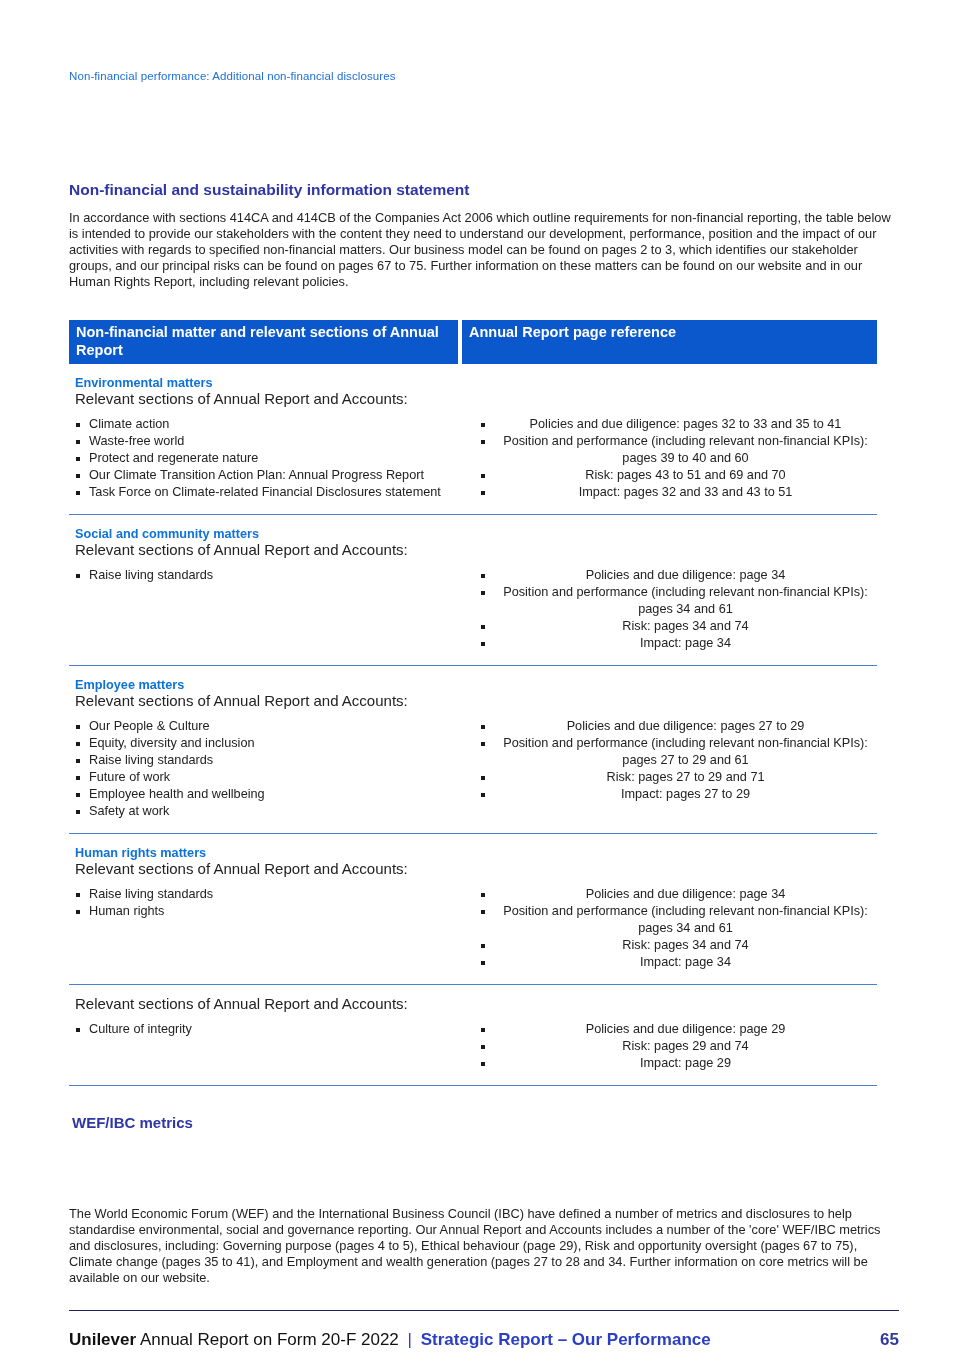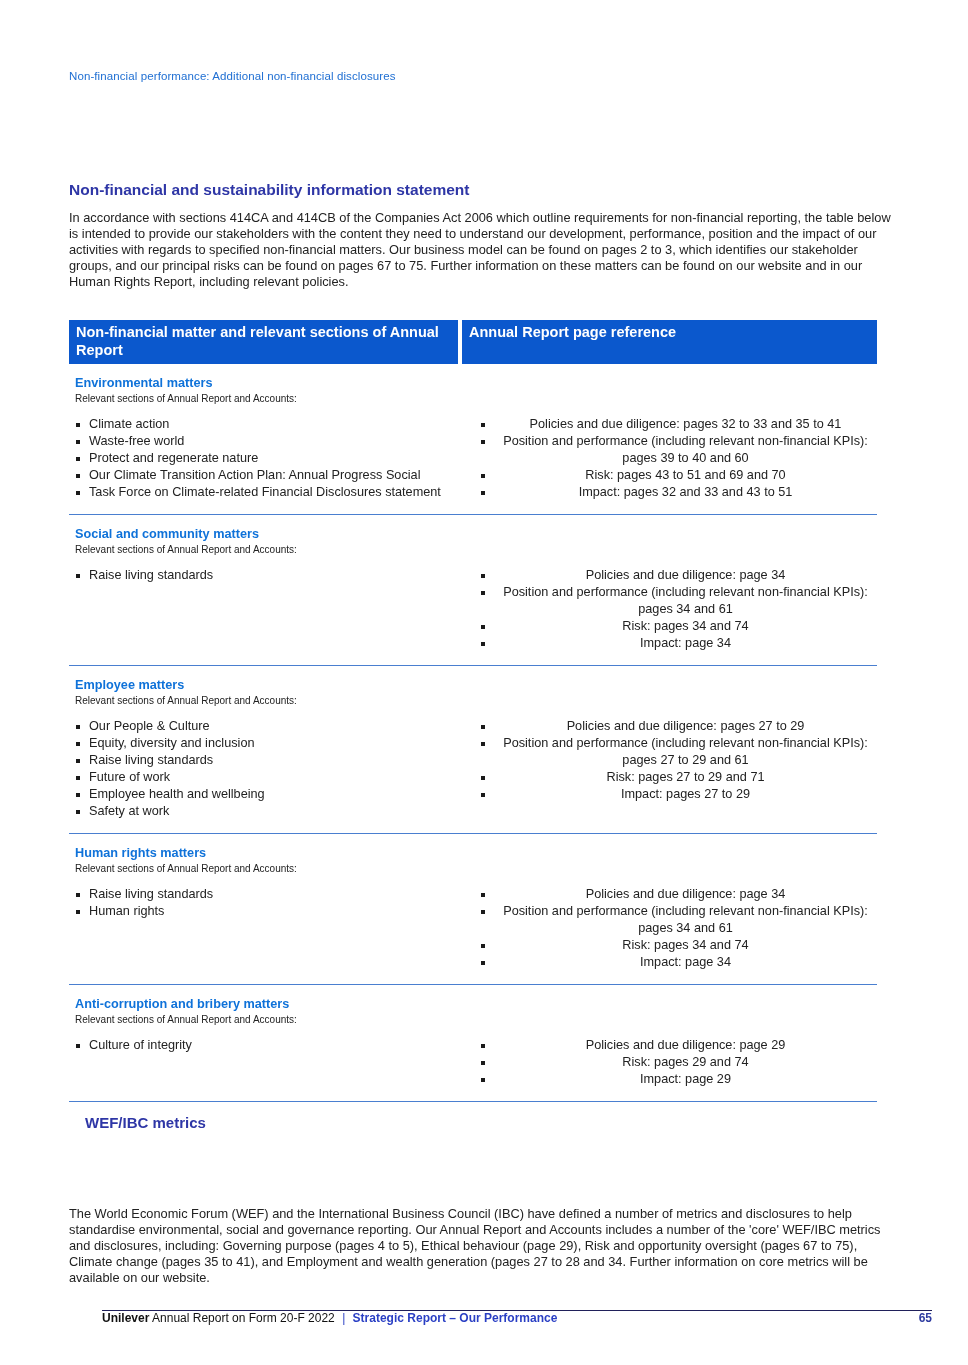--- a/index.html
+++ b/index.html
@@ -60,21 +60,21 @@
   .nf-table .bottom-rule { border-top: 1.5px solid #4a7fd0; height: 0; }
 
   .sec-head {
     font-size: 12.7px;
     font-weight: bold;
     color: #0f72d9;
     padding-left: 6px;
     line-height: 16px;
   }
   .sec-sub {
-    font-size: 10px;
+    font-size: 15px;
     color: #222222;
     padding-left: 6px;
     line-height: 16px;
     margin-bottom: 9px;
   }
   .sec-cols { display: flex; }
   .sec-col-left  { width: 409px; padding-left: 6px; }
   .sec-col-right { width: 399px; padding-left: 2px; text-align: center; }
 
   ul.blist { list-style: none; }
@@ -89,44 +89,43 @@
     content: "";
     position: absolute;
     left: 1px; top: 6.5px;
     width: 4px; height: 4px;
     background: #1a1a1a;
   }
 
   
   .wef-title {
     position: absolute;
-    top: 1114px; left: 16px;
+    top: 1114px; left: 3px;
     font-size: 15px;
     font-weight: bold;
     color: #2e36a6;
   }
   .wef-body {
     position: absolute;
     top: 1206px; left: 0;
     width: 832px;
     font-size: 12.8px;
     line-height: 15.9px;
     color: #222222;
   }
 
   
   .footer {
     position: absolute;
     top: 1310px; left: 0;
     width: 830px;
     border-top: 1.5px solid #20205a;
-    padding-top: 0;
-    font-size: 12px;
+    padding-top: 19px;
+    font-size: 17px;
     display: flex;
-    margin-left: 33px;
   }
   .footer .f-left { flex: 1; white-space: nowrap; color: #111111; }
   .footer .f-brand { font-weight: bold; color: #111111; }
   .footer .f-sep { color: #2a3fc4; padding: 0 4px; }
   .footer .f-section { font-weight: bold; color: #2a3fc4; }
   .footer .f-page { font-weight: bold; color: #2e3ba0; }
 </style>
 </head>
 <body>
 
@@ -145,21 +144,21 @@
     </div>
     <div id="sections-container">
   <div class="section">
     <div class="sec-head">Environmental matters</div>
     <div class="sec-sub">Relevant sections of Annual Report and Accounts:</div>
     <div class="sec-cols">
       <ul class="blist sec-col-left">
               <li>Climate action</li>
               <li>Waste-free world</li>
               <li>Protect and regenerate nature</li>
-              <li>Our Climate Transition Action Plan: Annual Progress Social</li>
+              <li>Our Climate Transition Action Plan: Annual Progress Report</li>
               <li>Task Force on Climate-related Financial Disclosures statement</li>
             </ul>
       <ul class="blist sec-col-right">
               <li>Policies and due diligence: pages 32 to 33 and 35 to 41</li>
               <li>Position and performance (including relevant non-financial KPIs): pages 39 to 40 and 60</li>
               <li>Risk: pages 43 to 51 and 69 and 70</li>
               <li>Impact: pages 32 and 33 and 43 to 51</li>
             </ul>
     </div>
   </div>
@@ -212,21 +211,20 @@
       <ul class="blist sec-col-right">
               <li>Policies and due diligence: page 34</li>
               <li>Position and performance (including relevant non-financial KPIs): pages 34 and 61</li>
               <li>Risk: pages 34 and 74</li>
               <li>Impact: page 34</li>
             </ul>
     </div>
   </div>
 
   <div class="section">
-    <div class="sec-head">Anti-corruption and bribery matters</div>
     <div class="sec-sub">Relevant sections of Annual Report and Accounts:</div>
     <div class="sec-cols">
       <ul class="blist sec-col-left">
               <li>Culture of integrity</li>
             </ul>
       <ul class="blist sec-col-right">
               <li>Policies and due diligence: page 29</li>
               <li>Risk: pages 29 and 74</li>
               <li>Impact: page 29</li>
             </ul>

